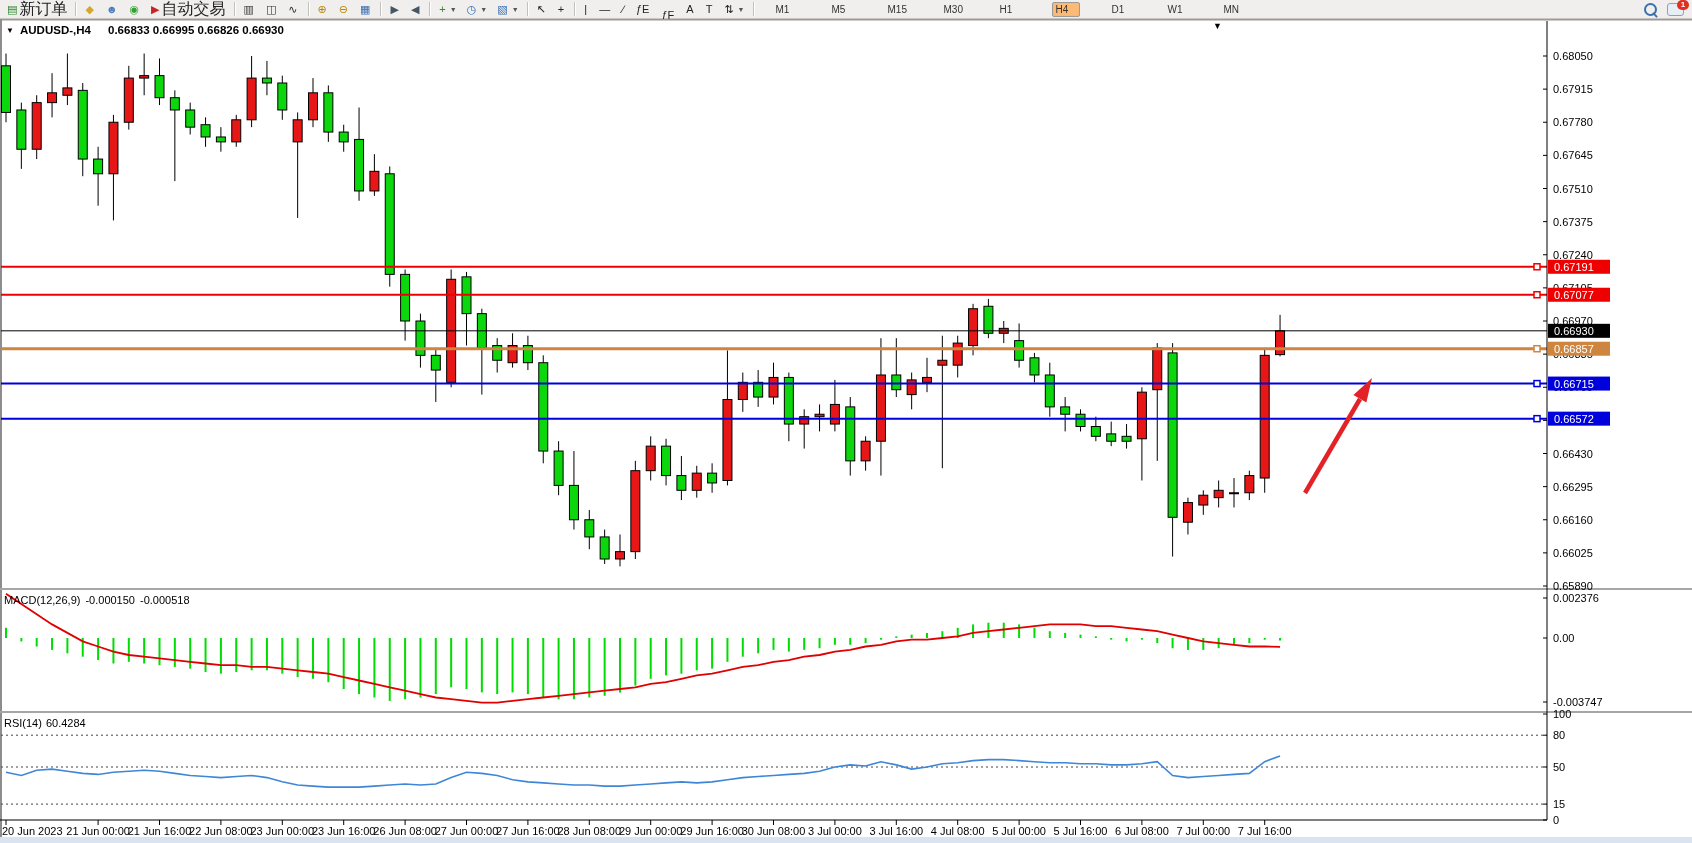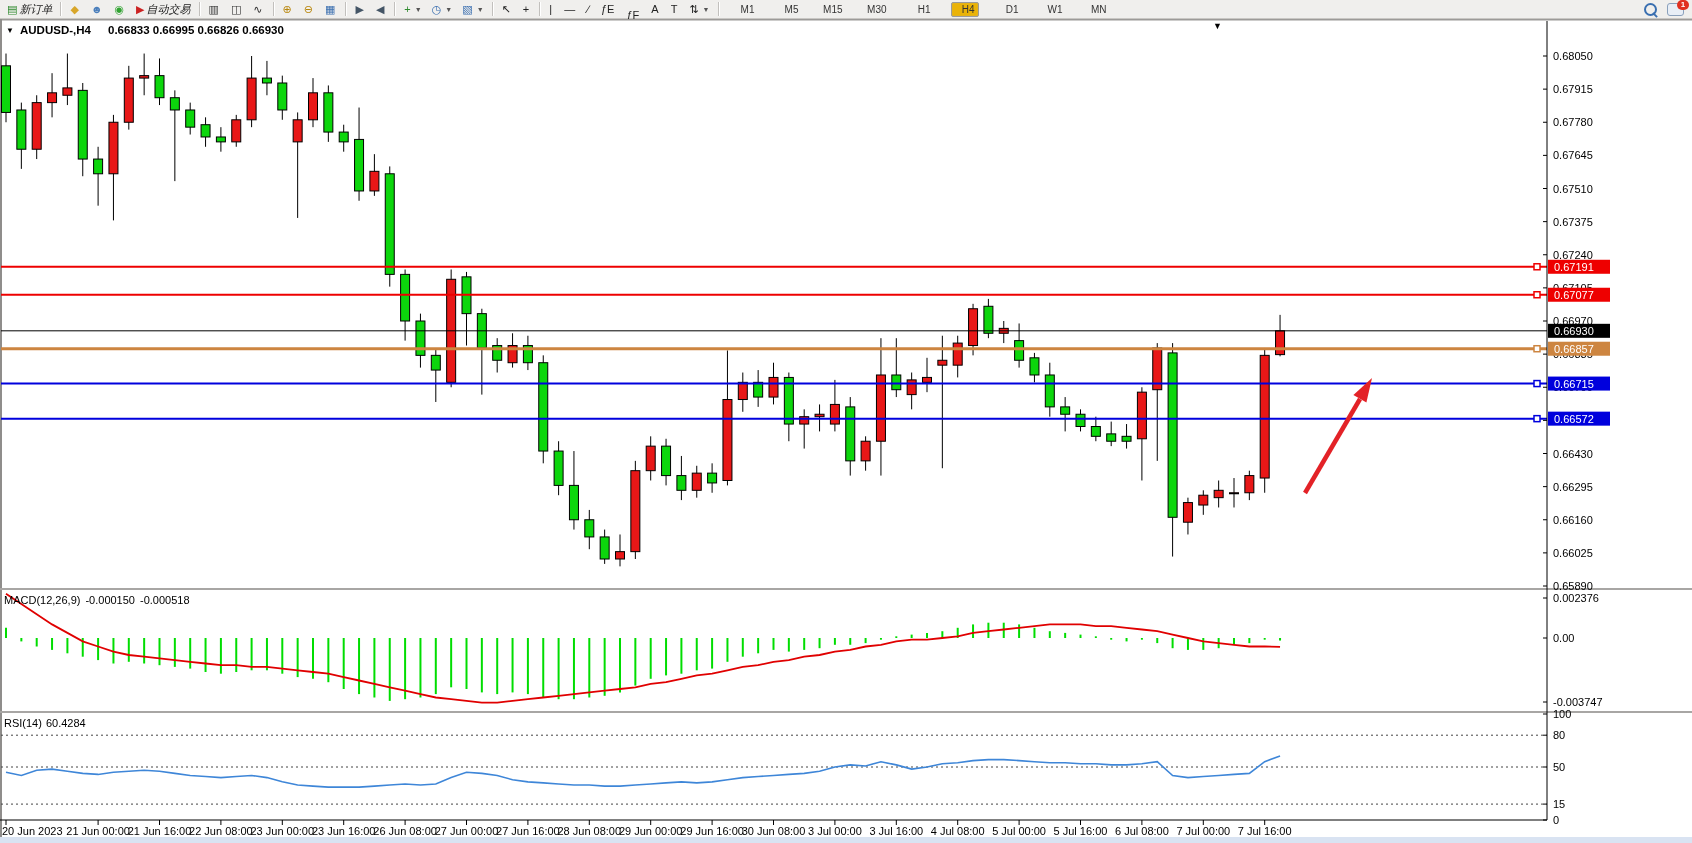--- a/index.html
+++ b/index.html
@@ -2,26 +2,26 @@
 <html><head>
 <meta charset="utf-8">
 <style>
   html,body{margin:0;padding:0;width:1692px;height:843px;overflow:hidden;
     font-family:"Liberation Sans","DejaVu Sans",sans-serif;background:#f0efed;}
   .toolbar{height:18px;background:#f0efed;border-bottom:1px solid #c9c7c4;
     display:flex;align-items:center;font-size:11px;color:#222;padding:0 2px;white-space:nowrap;}
   .tb-btn{display:inline-flex;align-items:center;height:16px;padding:0 3px;margin:0 1px;
     border:1px solid transparent;border-radius:2px;cursor:default;}
   .tb-btn .glyph{font-size:11px;line-height:14px;margin-right:2px;}
-  .tb-btn .cap{font-size:11px;font-style:italic;}
+  .tb-btn .cap{font-size:16px;}
   .tb-btn .dd{font-size:7px;color:#555;margin-left:2px;}
   .tb-sep{width:1px;height:14px;background:#c2c0bd;border-right:1px solid #fff;margin:0 3px;}
-  .tf-btn{display:inline-block;min-width:20px;text-align:right;font-size:10px;color:#333;
-    padding:1px 3px;margin:0 8px;border:1px solid transparent;border-radius:2px;}
-  .tf-btn.active{background:#eab308;border-color:#9b9b9b;box-shadow:inset 0 0 1px #aaa;}
+  .tf-btn{display:inline-block;min-width:20px;text-align:left;font-size:10px;color:#333;
+    padding:1px 3px;margin:0 14px;border:1px solid transparent;border-radius:2px;}
+  .tf-btn.active{background:#fdba74;border-color:#9b9b9b;box-shadow:inset 0 0 1px #aaa;}
   .tb-spacer{flex:1;}
   .icon-search{width:9px;height:9px;border:2px solid #3a6fb0;border-radius:50%;
     display:inline-block;position:relative;margin-right:10px;}
   .icon-search::after{content:"";position:absolute;width:2px;height:6px;background:#3a6fb0;
     left:8px;top:7px;transform:rotate(-45deg);}
   .icon-chat{width:15px;height:11px;background:#e8eef6;border:1px solid #8aa0bb;
     border-radius:3px;display:inline-block;position:relative;margin-right:6px;}
   .badge{position:absolute;top:-4px;right:-6px;min-width:10px;height:10px;background:#e03020;
     color:#fff;border-radius:6px;font-size:8px;line-height:10px;text-align:center;padding:0 1px;font-weight:bold;}
   .chart-wrap{position:relative;width:1692px;height:825px;background:#ffffff;}

